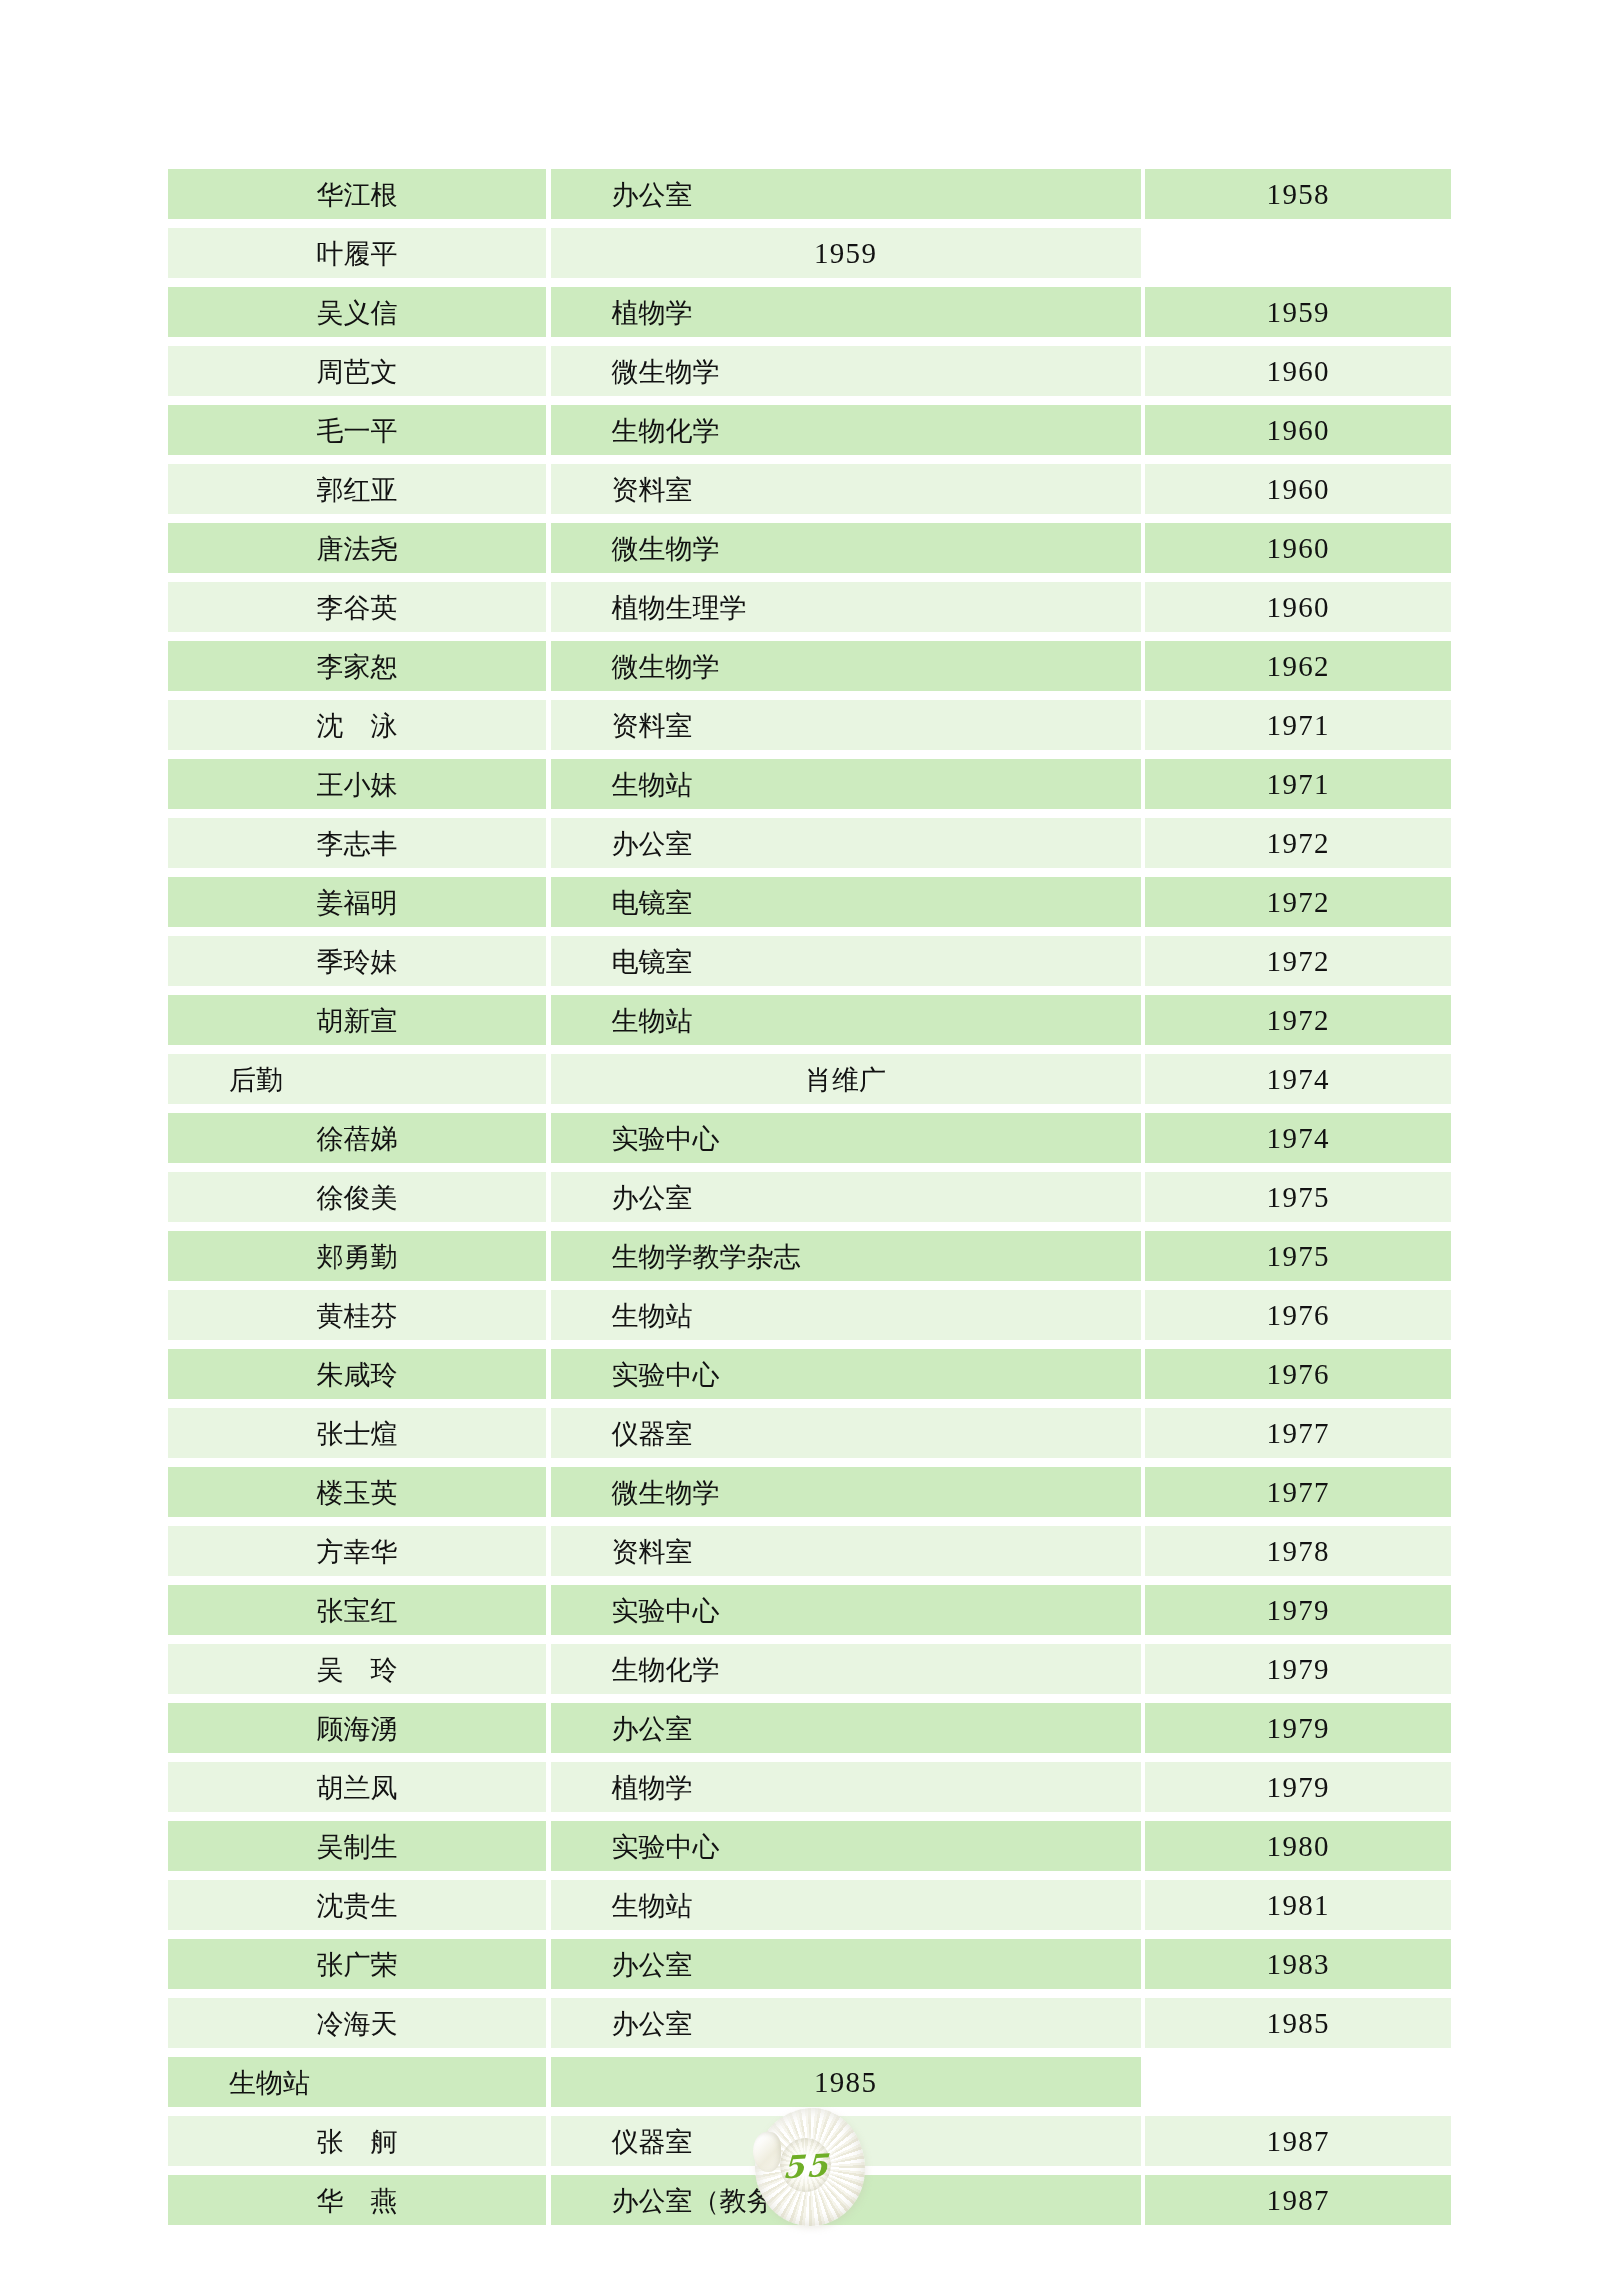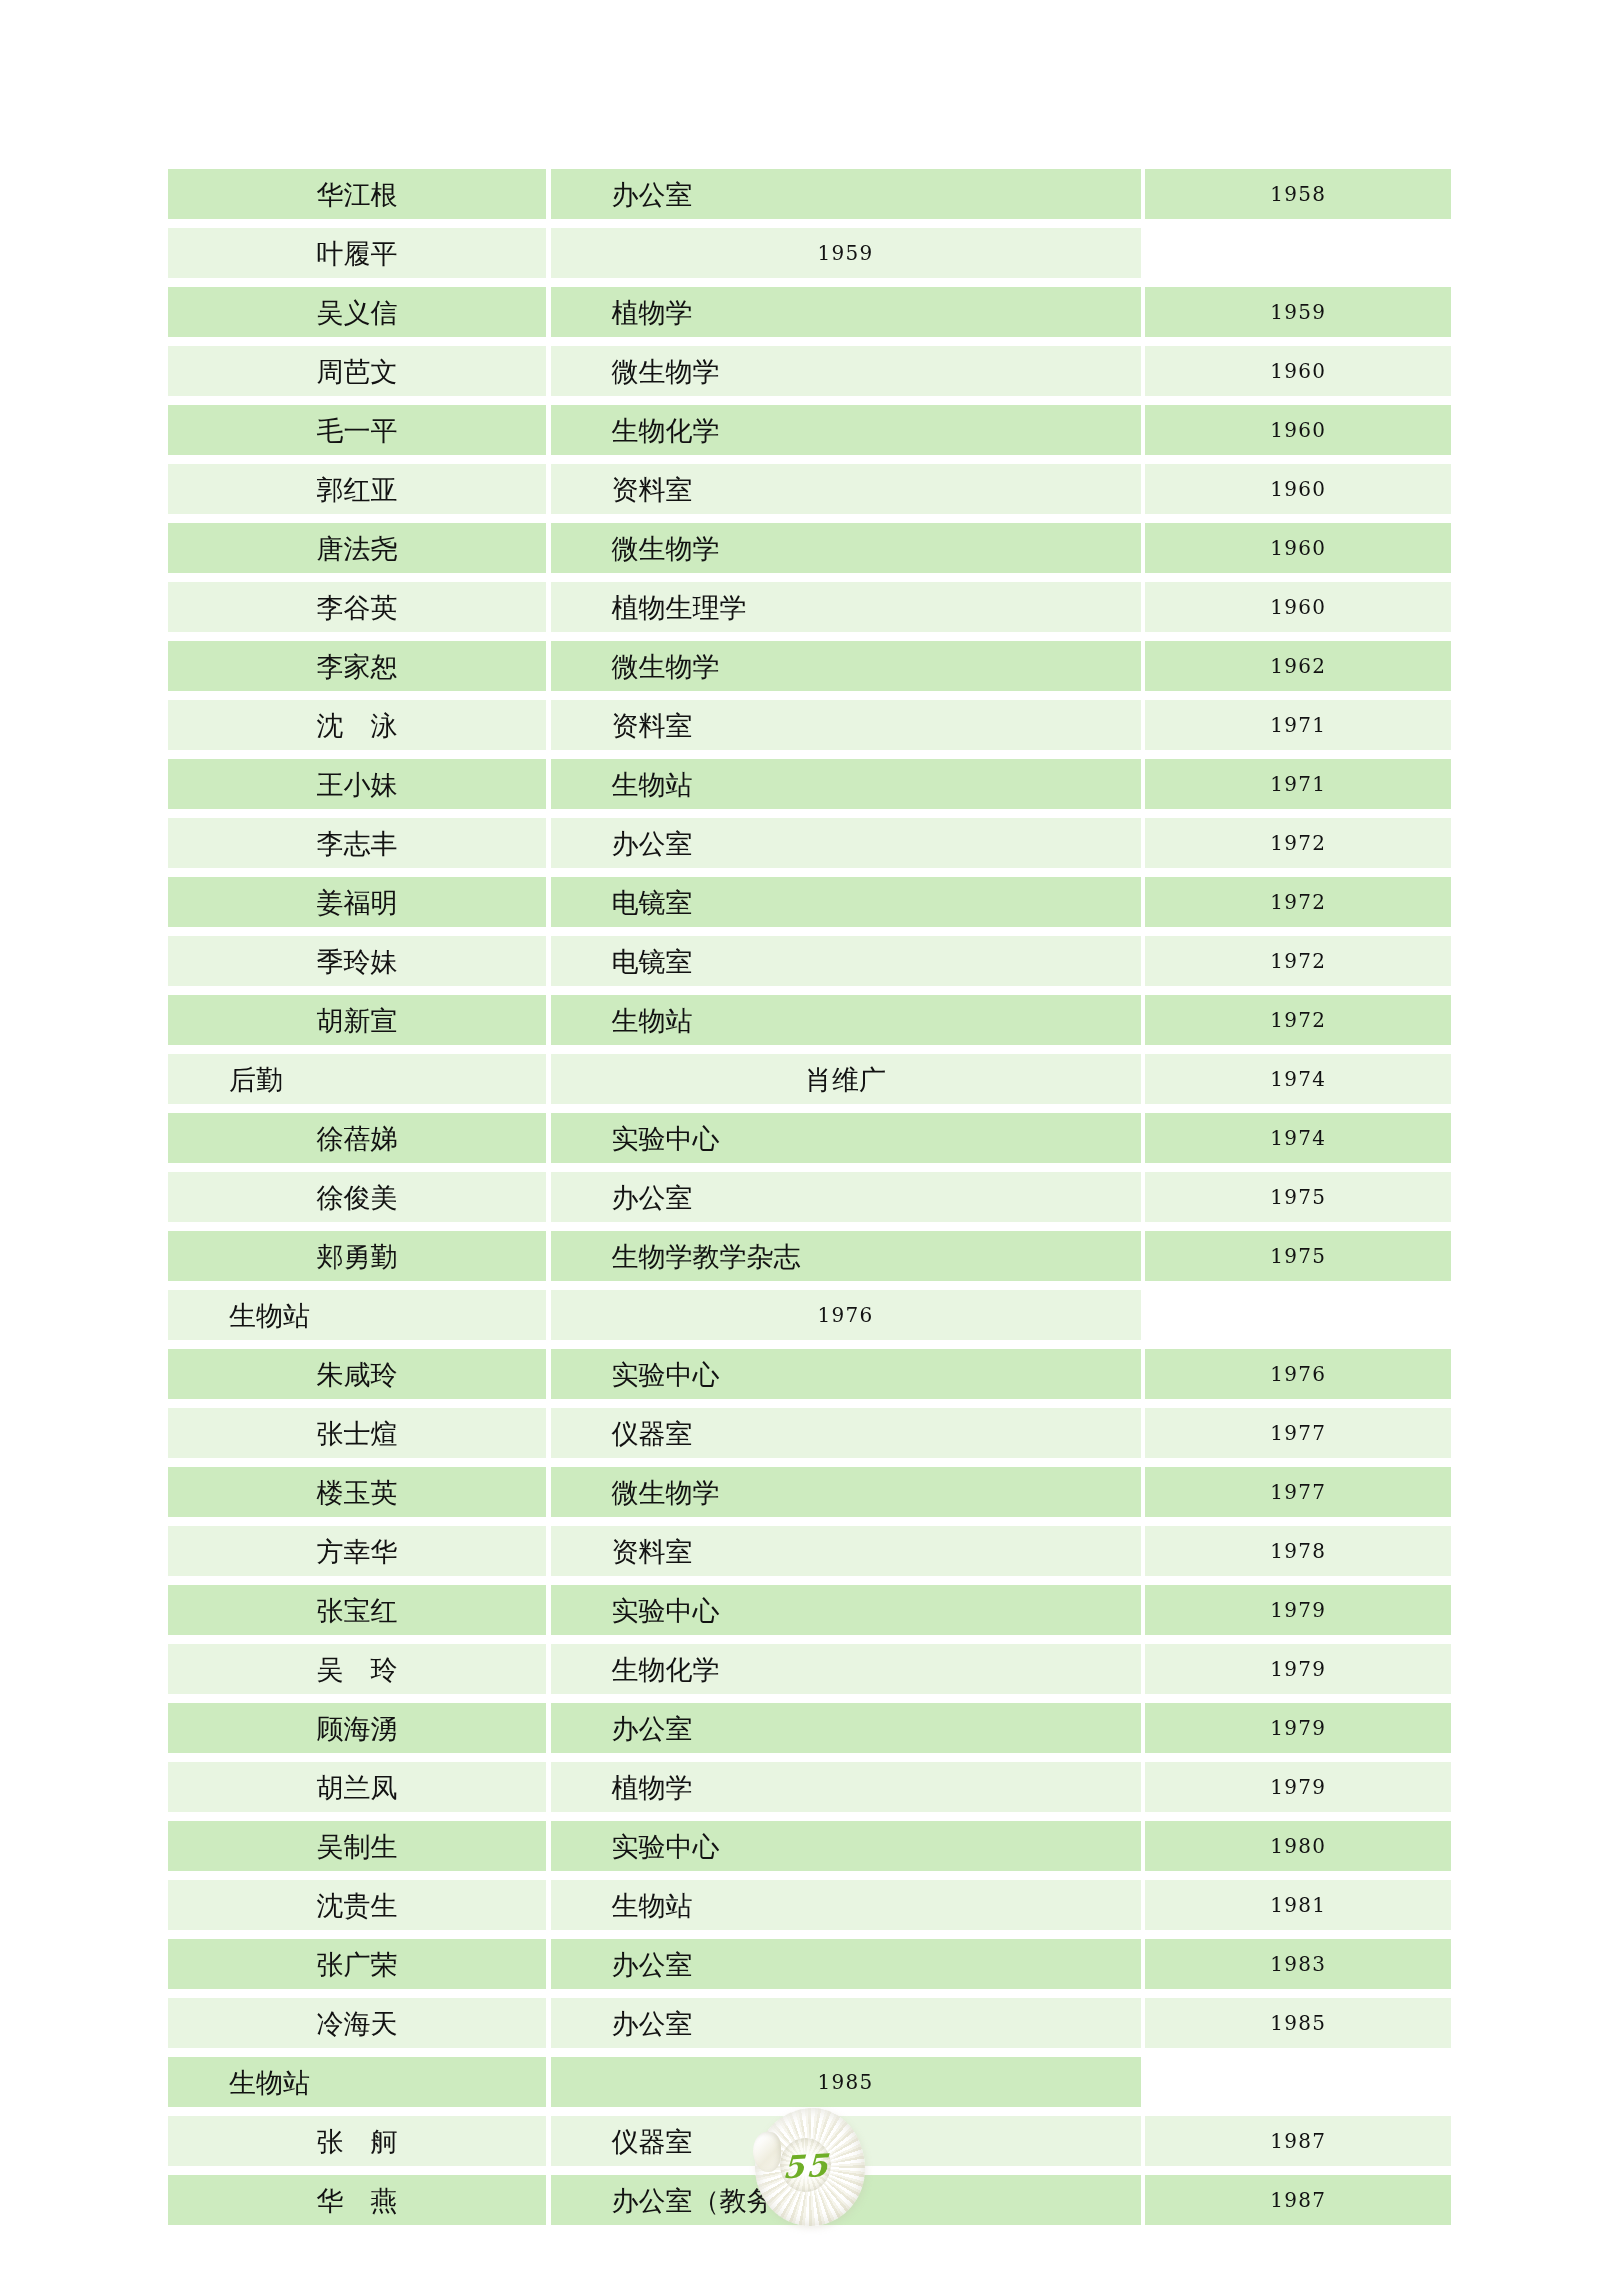--- a/index.html
+++ b/index.html
@@ -40,21 +40,21 @@
   .cell {
     display: flex;
     align-items: center;
     font-size: 27px;
     line-height: 1;
     white-space: pre;
     color: var(--text);
   }
   .cell.name { justify-content: center; }
   .cell.department { justify-content: flex-start; padding-left: 61px; }
-  .cell.year { justify-content: center; font-size: 20px; letter-spacing: 1.3px; }
+  .cell.year { justify-content: center; font-size: 29px; letter-spacing: 1.3px; font-family: Liberation Serif, serif; }
 
   
   .footer-ornament {
     position: absolute;
     left: 755px;
     top: 2108px;
     width: 110px;
     height: 118px;
   }
   .shell-body {
@@ -203,20 +203,21 @@
         <div class="cell name">徐俊美</div>
         <div class="cell department">办公室</div>
         <div class="cell year">1975</div>
       </div>
       <div class="row dark">
         <div class="cell name">郏勇勤</div>
         <div class="cell department">生物学教学杂志</div>
         <div class="cell year">1975</div>
       </div>
       <div class="row light">
+        <div class="cell name">黄桂芬</div>
         <div class="cell department">生物站</div>
         <div class="cell year">1976</div>
       </div>
       <div class="row dark">
         <div class="cell name">朱咸玲</div>
         <div class="cell department">实验中心</div>
         <div class="cell year">1976</div>
       </div>
       <div class="row light">
         <div class="cell name">张士煊</div>

